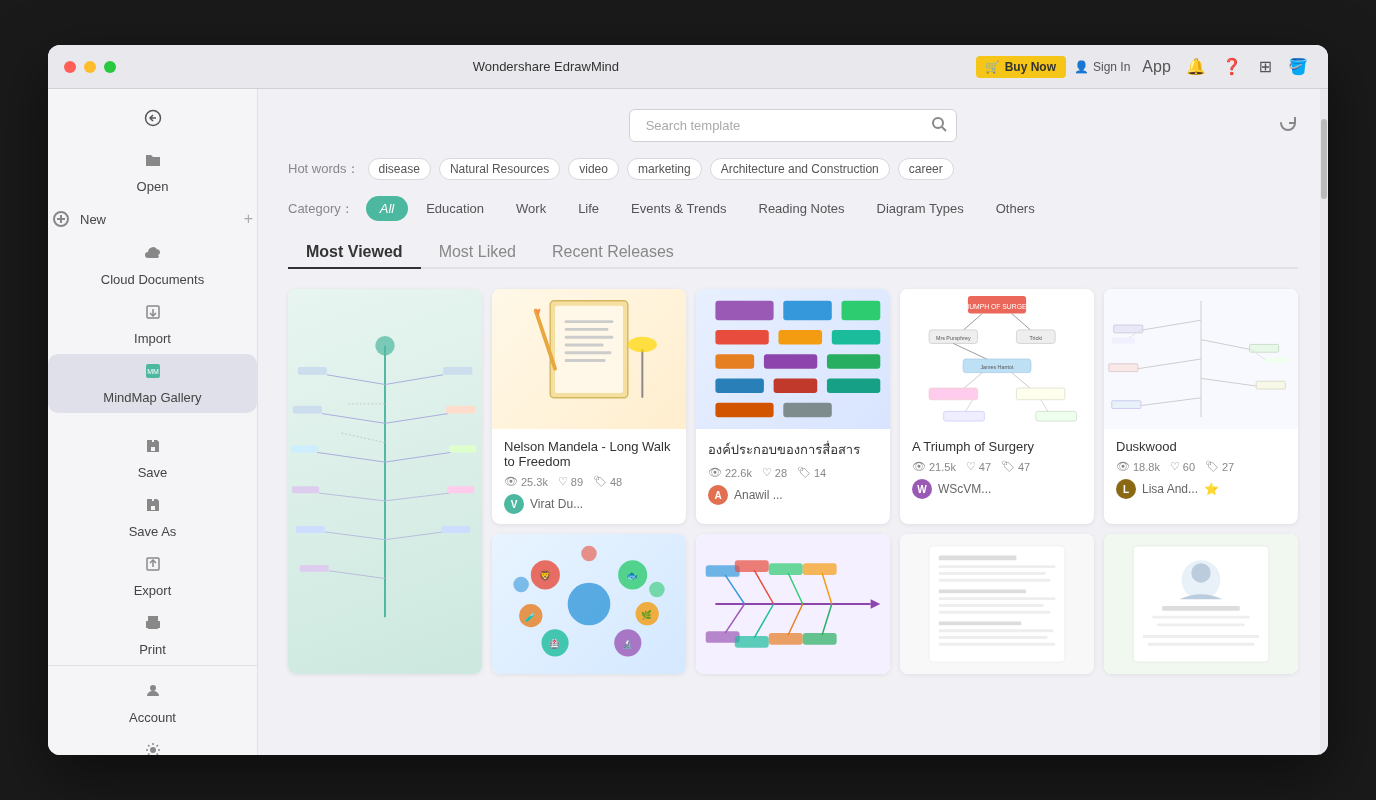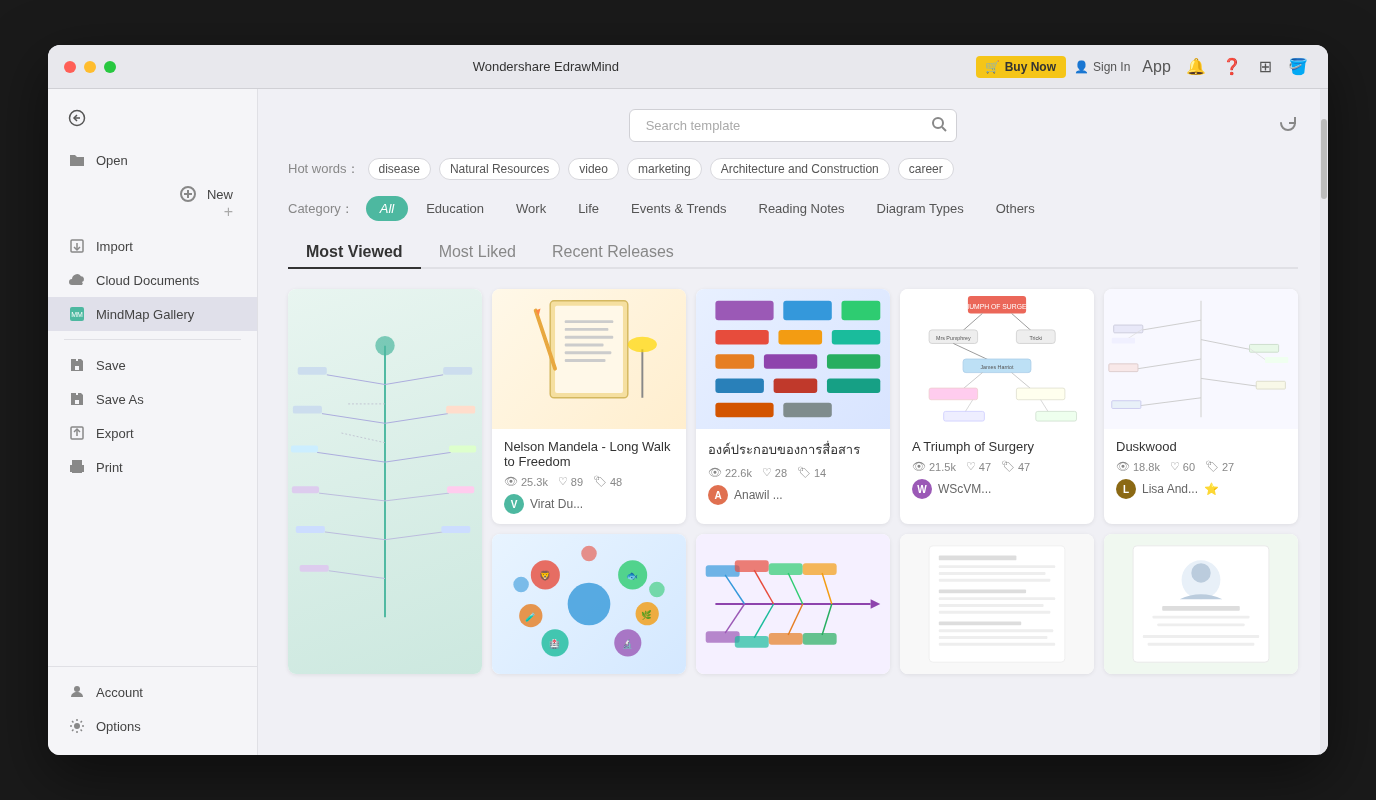--- a/index.html
+++ b/index.html
@@ -101,40 +101,40 @@
     }
     .sidebar-item {
       display: flex;
       align-items: center;
       gap: 10px;
       padding: 8px 20px;
       cursor: pointer;
       font-size: 13px;
       color: #444;
       border-radius: 0;
-    }
-    .sidebar-item.active { background: #e0e0ea; }
+      flex-direction: column;
+    }
+    .sidebar-item.active { background: #e0e0ea; border-radius: 10px; }
     .sidebar-icon {
       width: 18px;
       height: 18px;
       display: flex;
       align-items: center;
       justify-content: center;
       font-size: 14px;
       color: #666;
     }
     .sidebar-new {
       display: flex;
-      align-items: flex-end;
+      align-items: center;
       justify-content: space-between;
-      padding: 8px 24px;
+      padding: 8px 4px;
       cursor: pointer;
       font-size: 13px;
       color: #444;
-      flex-direction: column;
     }
     .sidebar-new-left {
       display: flex;
       align-items: center;
       gap: 10px;
     }
     .sidebar-divider {
       height: 1px;
       background: #e0e0e5;
       margin: 8px 16px;
@@ -411,35 +411,35 @@
               </svg>
           </div>
           <span>New</span>
         </div>
         <span style="color:#aaa;font-size:16px;">+</span>
       </div>
 
       <div class="sidebar-item">
         <div class="sidebar-icon">
           <svg width="16" height="16" viewBox="0 0 16 16" fill="#888">
+              <path d="M13 10a3 3 0 0 0-1-5.83A5 5 0 0 0 3 7a3 3 0 0 0 0 6h10a2 2 0 0 0 0-3z"></path>
+            </svg>
+        </div>
+        <span>Cloud Documents</span>
+      </div>
+
+      <div class="sidebar-item">
+        <div class="sidebar-icon">
+          <svg width="16" height="16" viewBox="0 0 16 16" fill="#888">
               <rect x="2" y="2" width="12" height="12" rx="1" fill="none" stroke="#888" stroke-width="1.5"></rect>
               <line x1="8" y1="5" x2="8" y2="11" stroke="#888" stroke-width="1.5"></line>
               <polyline points="5 9 8 12 11 9" fill="none" stroke="#888" stroke-width="1.5"></polyline>
             </svg>
         </div>
         <span>Import</span>
-      </div>
-
-      <div class="sidebar-item">
-        <div class="sidebar-icon">
-          <svg width="16" height="16" viewBox="0 0 16 16" fill="#888">
-              <path d="M13 10a3 3 0 0 0-1-5.83A5 5 0 0 0 3 7a3 3 0 0 0 0 6h10a2 2 0 0 0 0-3z"></path>
-            </svg>
-        </div>
-        <span>Cloud Documents</span>
       </div>
 
       <div class="sidebar-item active">
         <div class="sidebar-icon">
           <svg width="16" height="16" viewBox="0 0 16 16" fill="#4db8a0">
               <rect x="1" y="1" width="14" height="14" rx="2"></rect>
               <text x="8" y="11" text-anchor="middle" font-size="7" fill="white">MM</text>
             </svg>
         </div>
         <span>MindMap Gallery</span>

